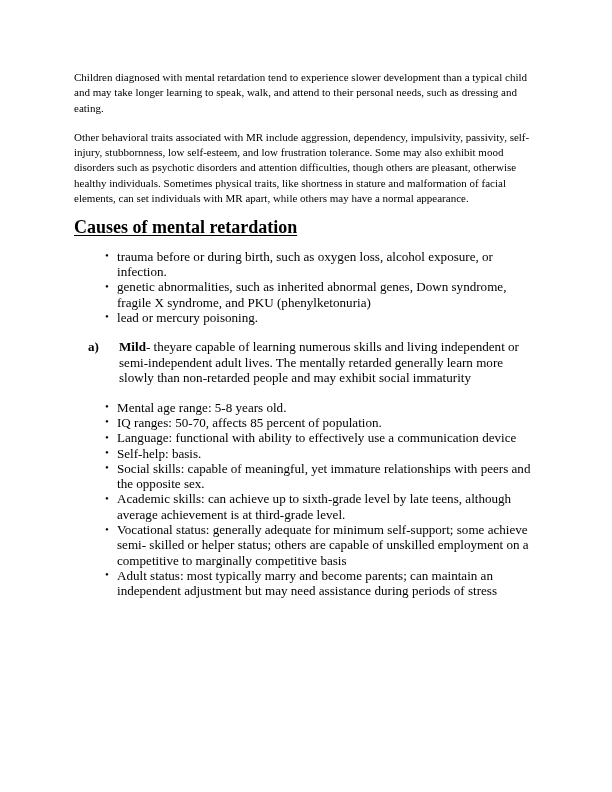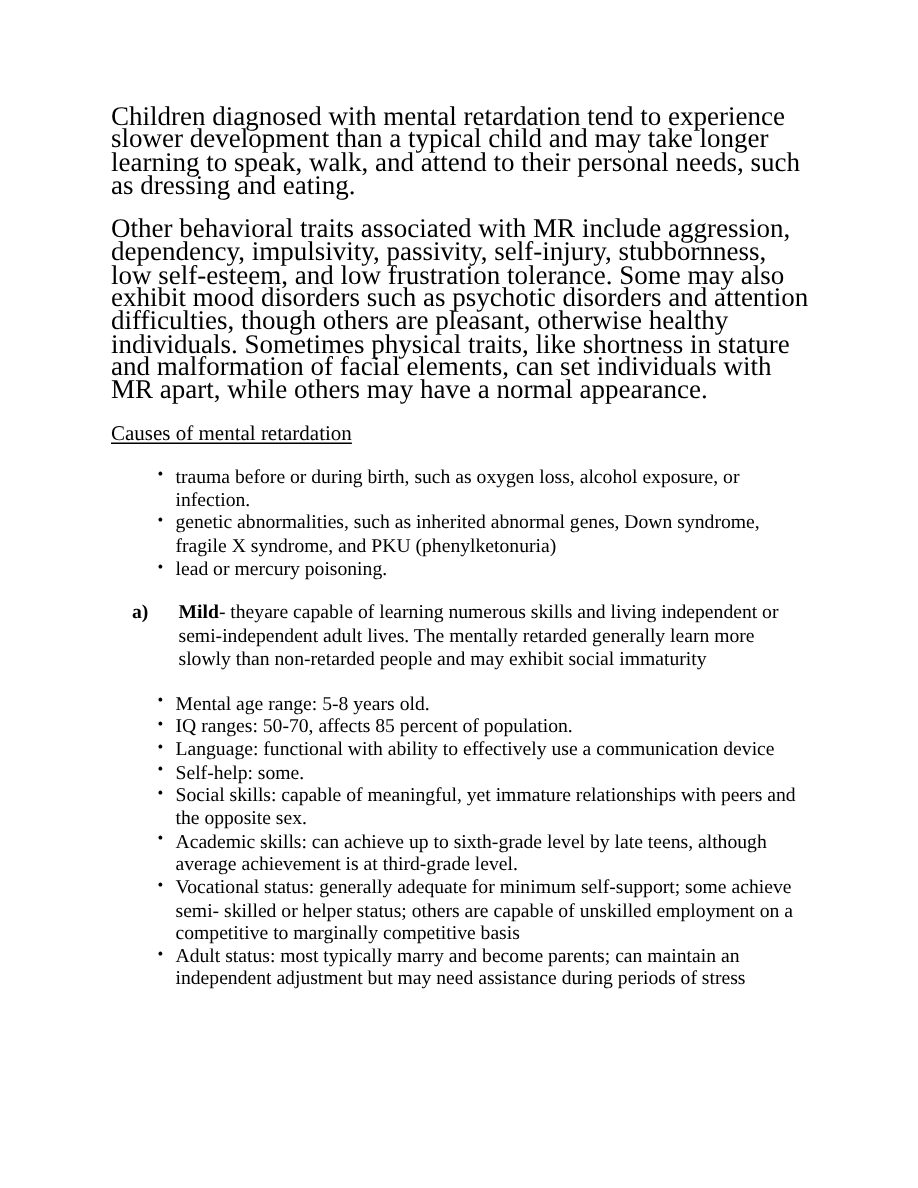--- a/index.html
+++ b/index.html
@@ -26,30 +26,30 @@
   }
 
   .doc-body {
     font-size: 13.1px;
     line-height: 15.3px;
     text-align: left;
   }
 
   p.para {
     margin: 0 0 14px 0;
-    font-size: 18px;
+    font-size: 11px;
     line-height: 15.3px;
   }
   p.para:last-child { margin-bottom: 0; }
 
   h2.heading-underline {
     margin: 0 0 13px 0;
-    font-size: 14px;
+    font-size: 18px;
     line-height: 15.3px;
-    font-weight: normal;
+    font-weight: bold;
     text-decoration: underline;
     text-underline-offset: 2px;
   }
 
   h2.heading-plain {
     margin: 0 0 12px 0;
     font-size: 13.4px;
     line-height: 15.3px;
     font-weight: bold;
     text-decoration: none;
@@ -118,21 +118,21 @@
       <li>
         <span class="marker">a)</span><span class="bu">Mild</span><span>- theyare capable of learning numerous skills and living independent or semi-independent adult lives. The mentally retarded generally learn more slowly than non-retarded people and may exhibit social immaturity</span>
       </li>
     </ol>
 
 
     <ul class="bullets">
       <li>Mental age range: 5-8 years old.</li>
       <li>IQ ranges: 50-70, affects 85 percent of population.</li>
       <li>Language: functional with ability to effectively use a communication device</li>
-      <li>Self-help: some.</li>
+      <li>Self-help: basis.</li>
       <li>Social skills: capable of meaningful, yet immature relationships with peers and the opposite sex.</li>
       <li>Academic skills: can achieve up to sixth-grade level by late teens, although average achievement is at third-grade level.</li>
       <li>Vocational status: generally adequate for minimum self-support; some achieve semi- skilled or helper status; others are capable of unskilled employment on a competitive to marginally competitive basis</li>
       <li>Adult status: most typically marry and become parents; can maintain an independent adjustment but may need assistance during periods of stress</li>
     </ul>
 
   </div>
 </div>
 
 </body></html>

